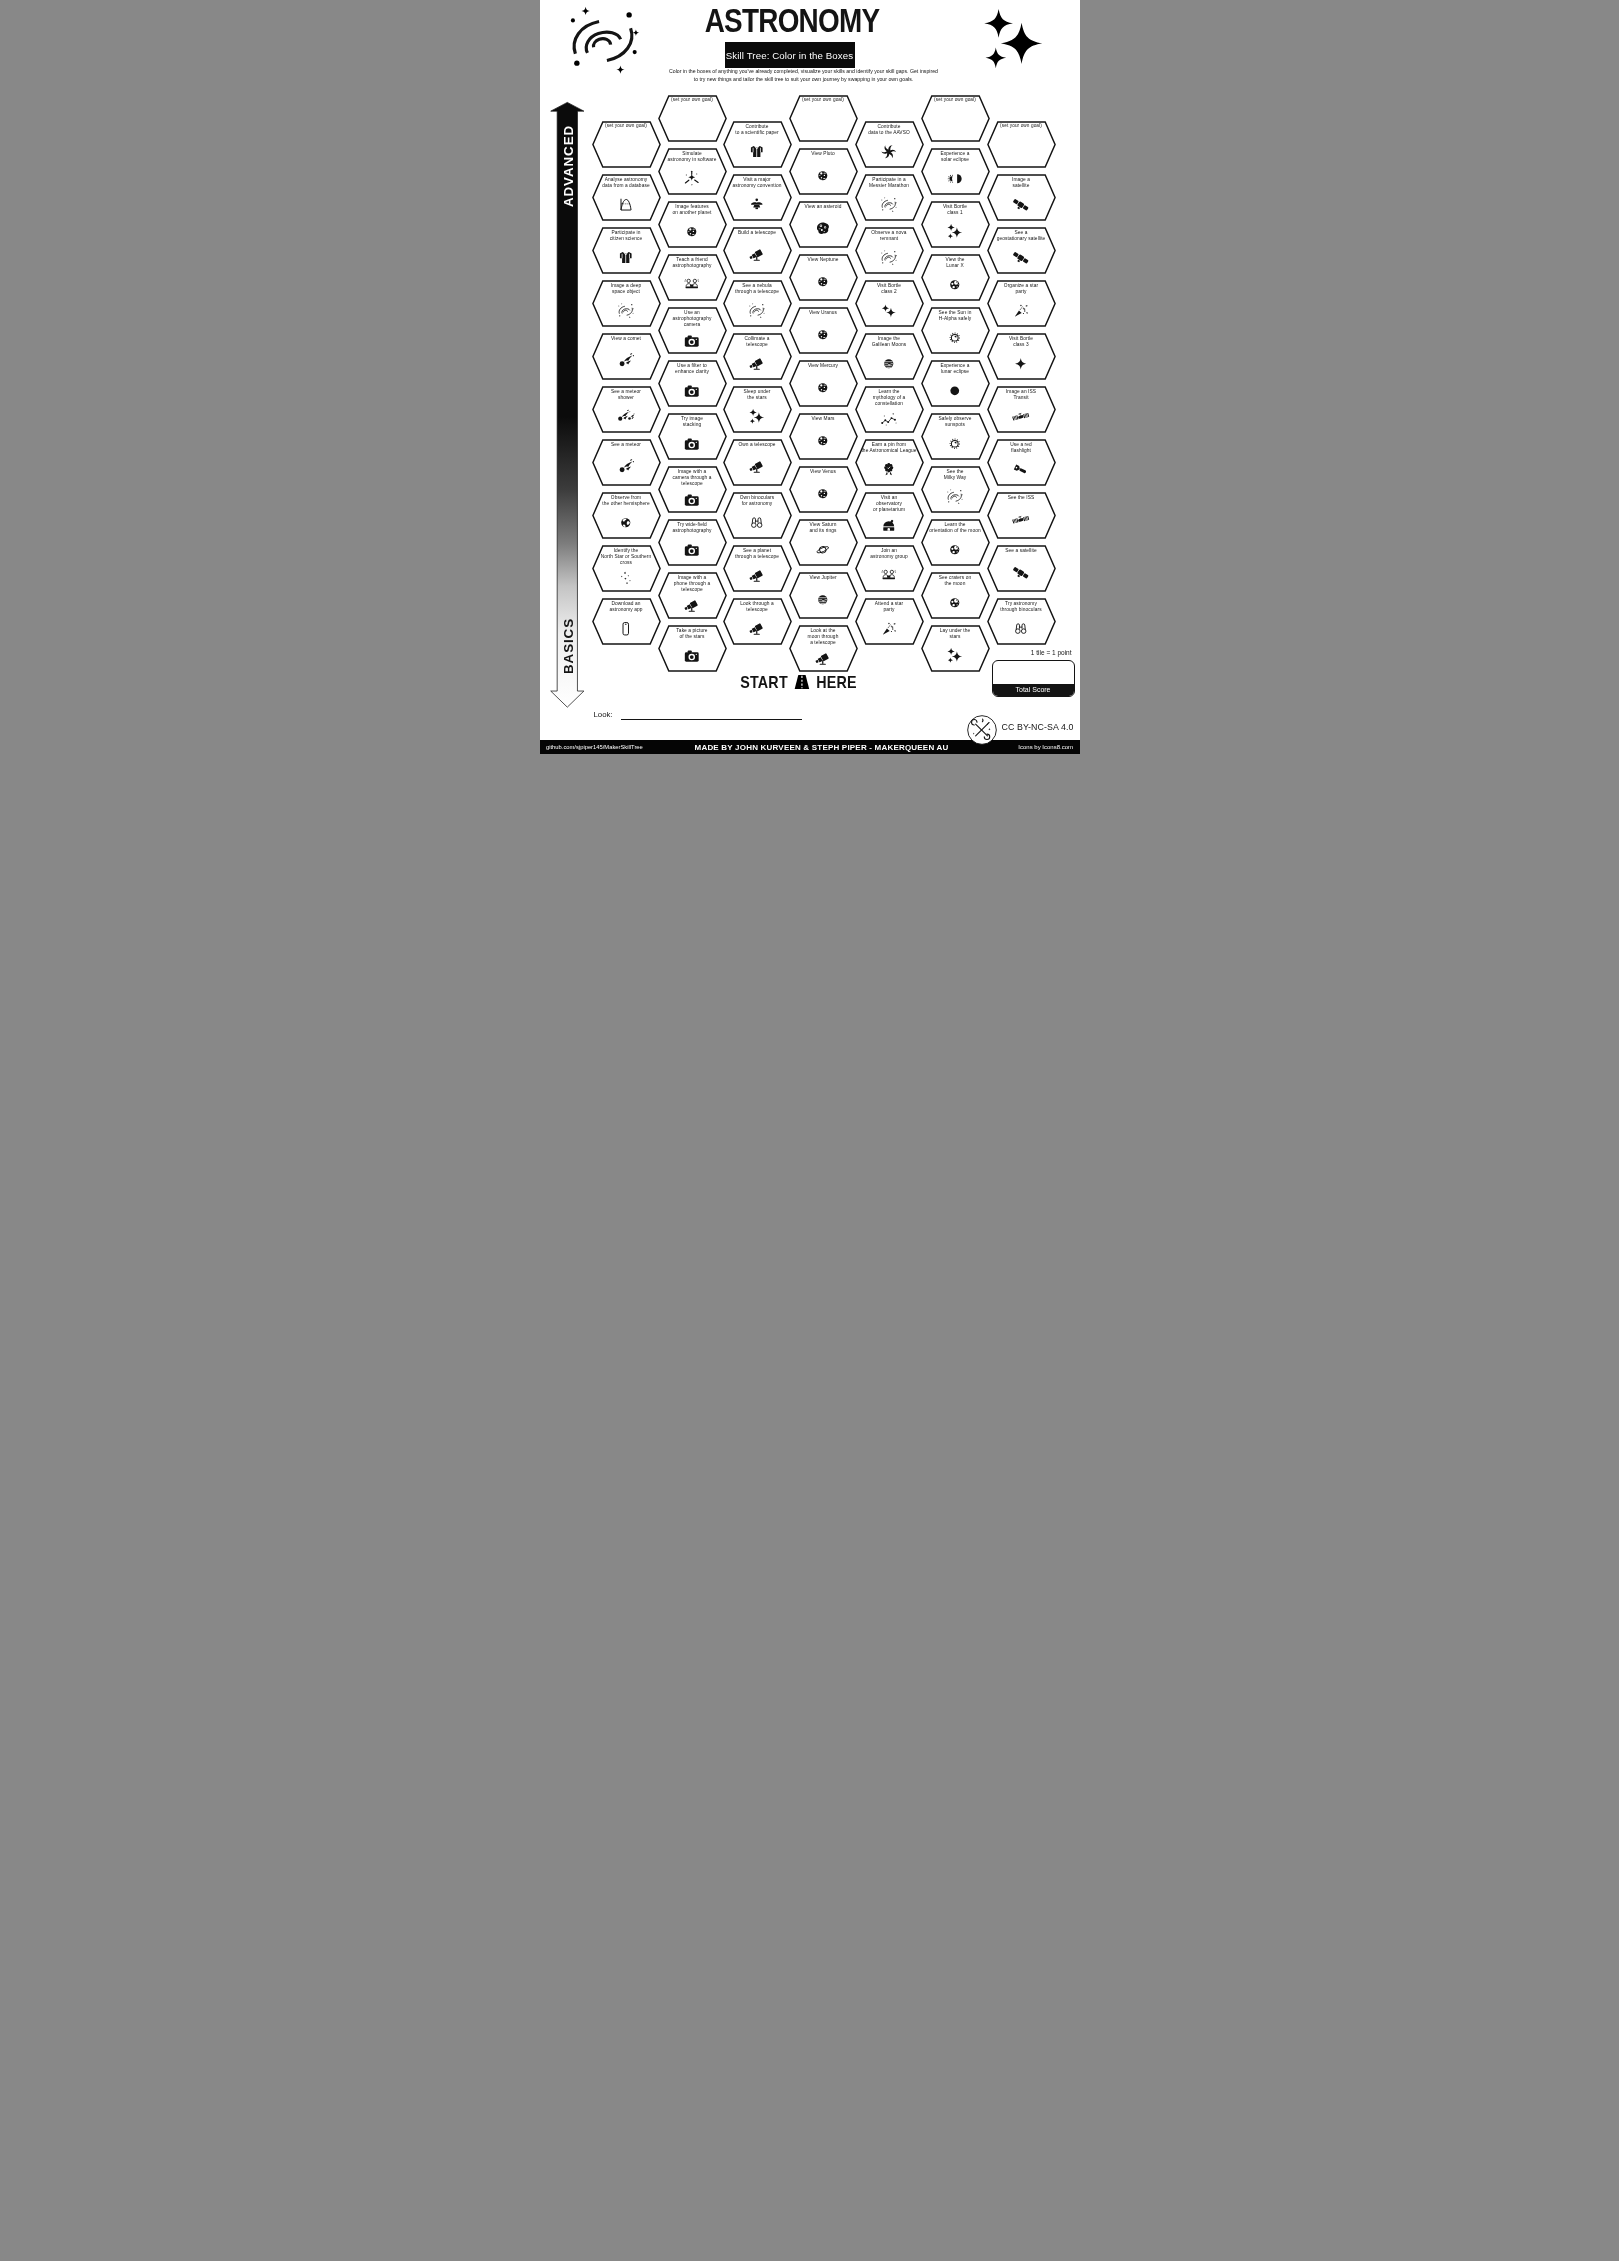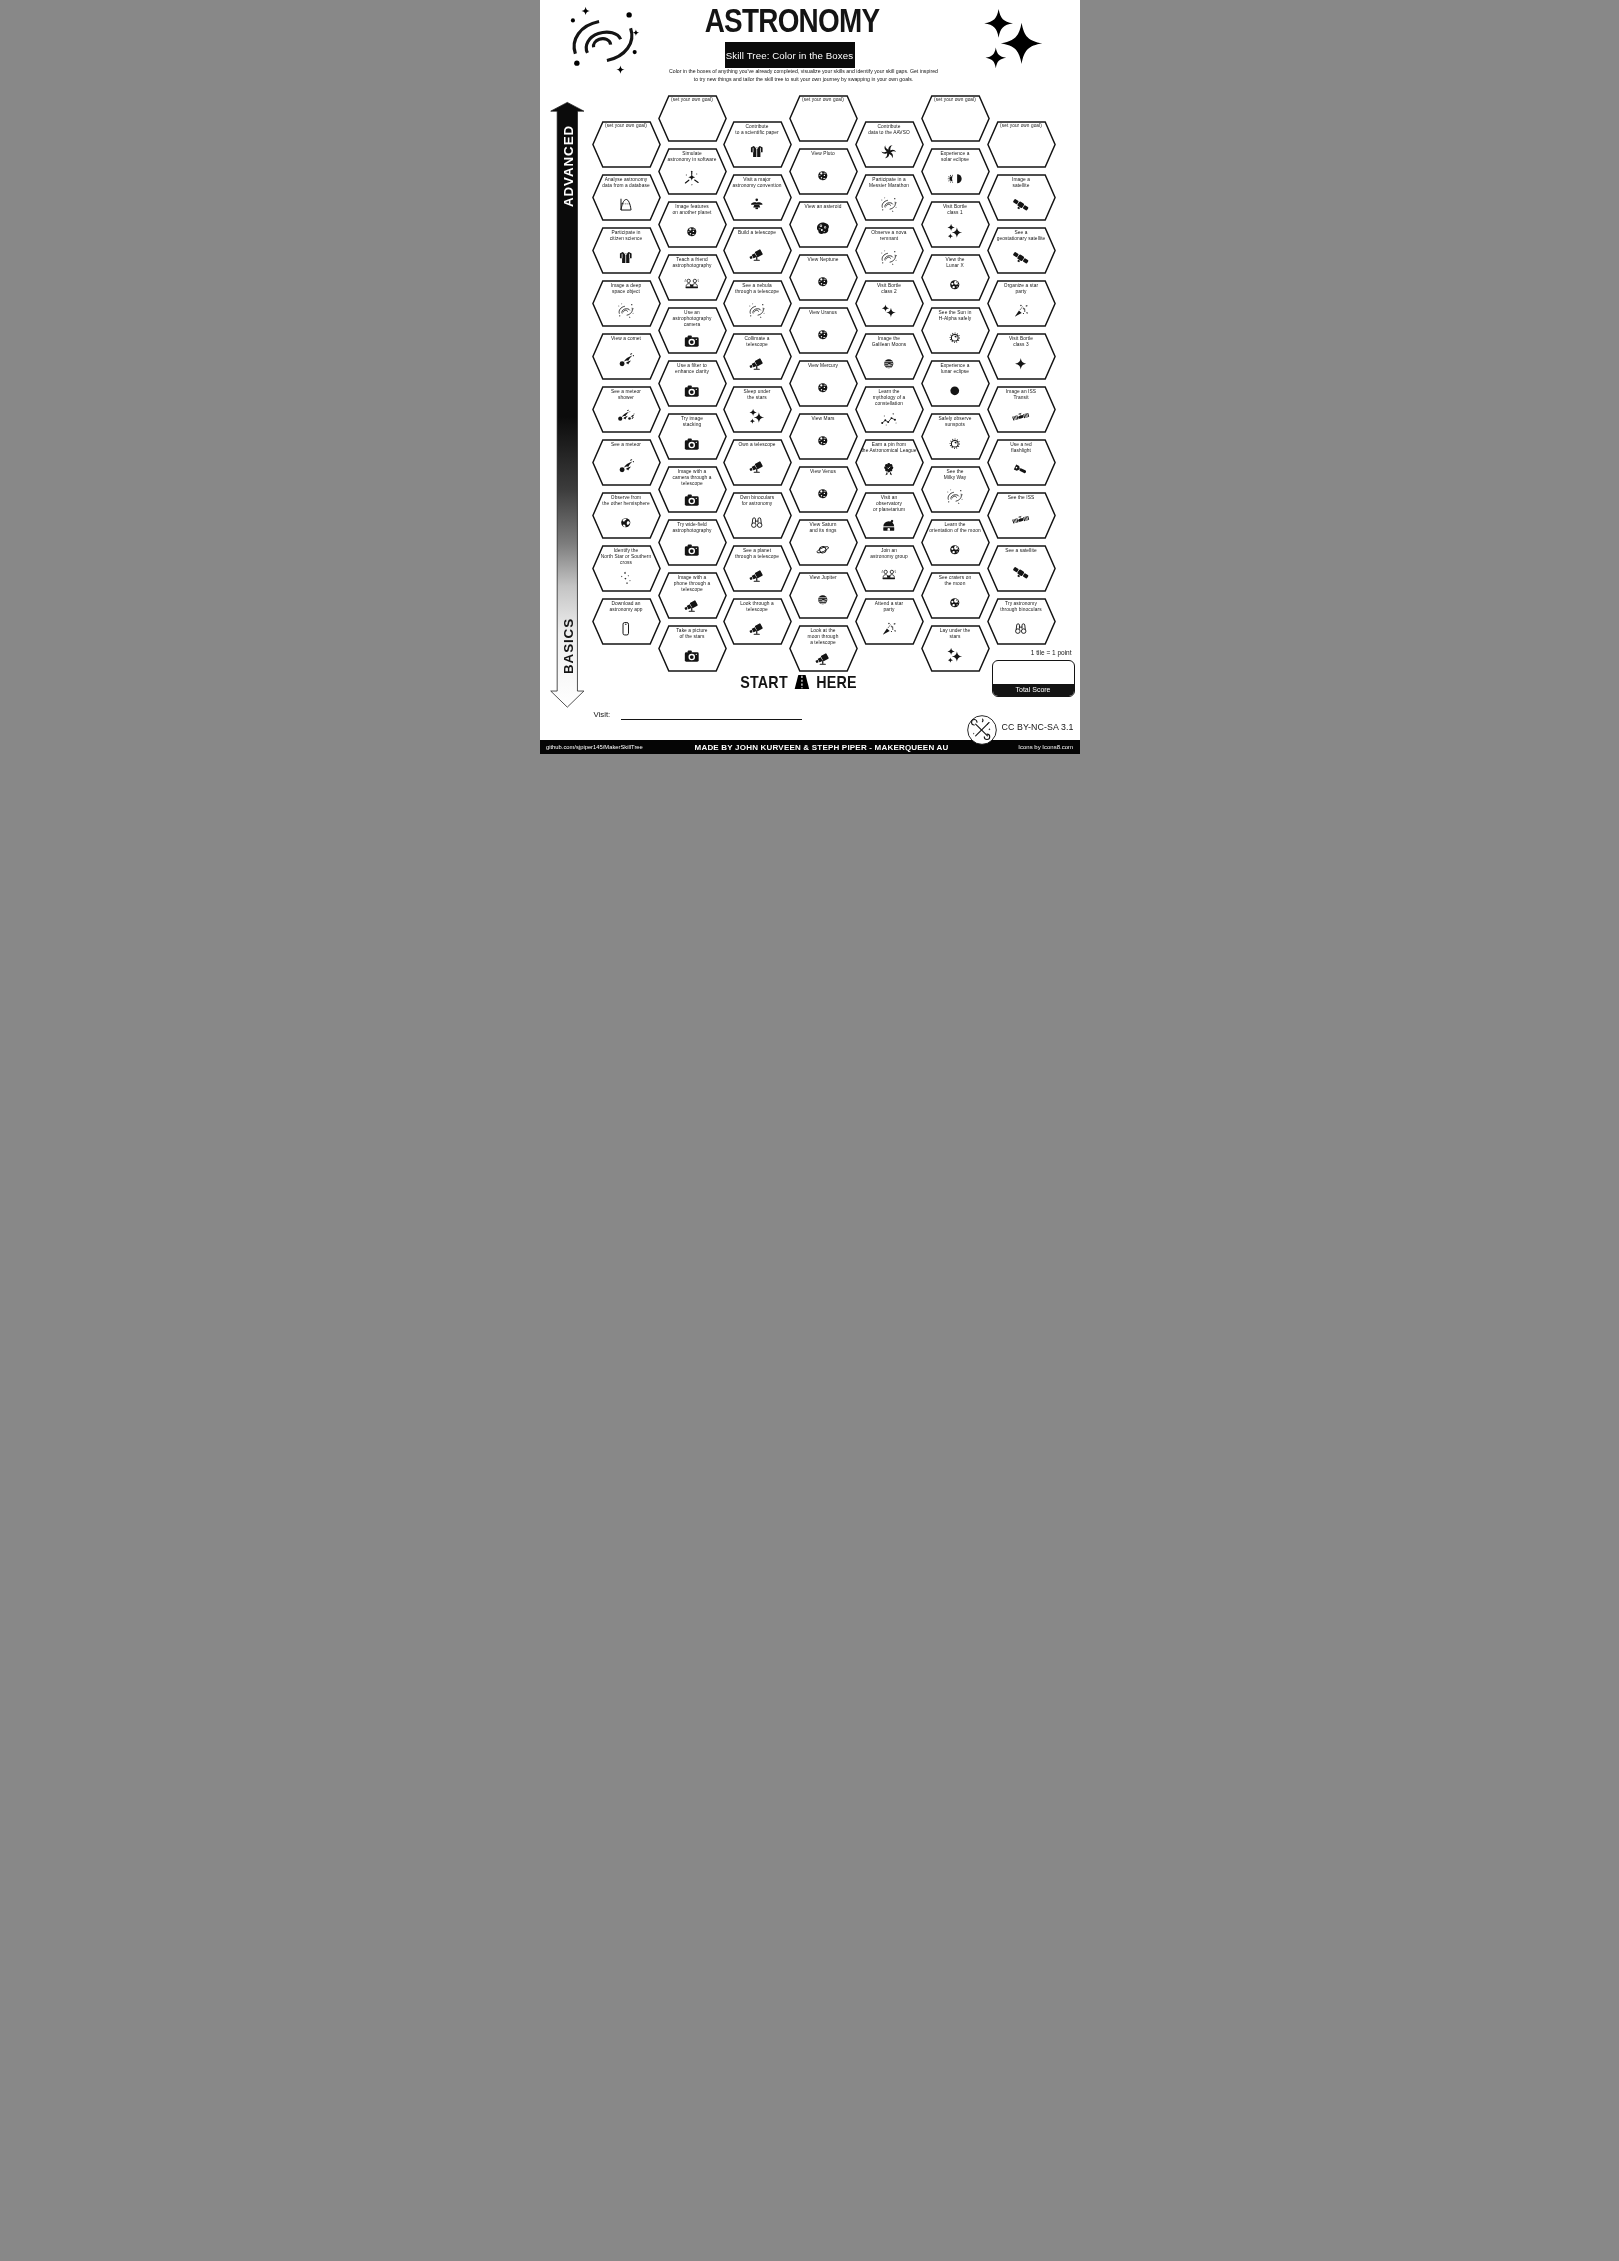--- a/index.html
+++ b/index.html
@@ -1366,21 +1366,21 @@
     </div>
 
   <div id="start-here">
     <span class="word">START</span>
     <svg width="18.4" height="20" viewBox="0 0 48 48">
         <use href="#i-road"></use>
       </svg>
     <span class="word">HERE</span>
   </div>
 
-  <div id="name-row">Visit:</div>
+  <div id="name-row">Look:</div>
   <div id="name-line"></div>
 
   <div id="tile-note">1 tile = 1 point</div>
   <div id="score-box">
     <div id="score-input"></div>
     <div id="score-bar">
         <span>Total Score</span>
       </div>
   </div>
 
@@ -1390,21 +1390,21 @@
       <path d="M19 46 45 20"></path>
         <path d="M45 20l3.5-3.5"></path>
       <path d="M19 20l26 26"></path>
       <path d="M44 42a6 6 0 1 1-6 6"></path>
       <path d="M22 16a6 6 0 1 0-6 6"></path>
     </g>
     <path d="M33 9c2.5 3.5-1.5 5 0 7.5 2.5-1 5-4 2.5-7.5-.9-1.3-1.7-1.8-2.5 0Z" fill="#141414"></path>
     <use href="#g-spark" transform="translate(46 28) scale(.14)"></use>
     <use href="#g-spark" transform="translate(12 38) scale(.12)"></use>
   </svg>
-  <div id="license-text">CC BY-NC-SA 3.1</div>
+  <div id="license-text">CC BY-NC-SA 4.0</div>
 
   <div id="footer">
     <span id="footer-left">github.com/sjpiper145/MakerSkillTree</span>
     <span id="footer-center">MADE BY JOHN KURVEEN &amp; STEPH PIPER  -  MAKERQUEEN AU</span>
     <span id="footer-right">Icons by Icons8.com</span>
   </div>
 </div>
 
 
 </body></html>

